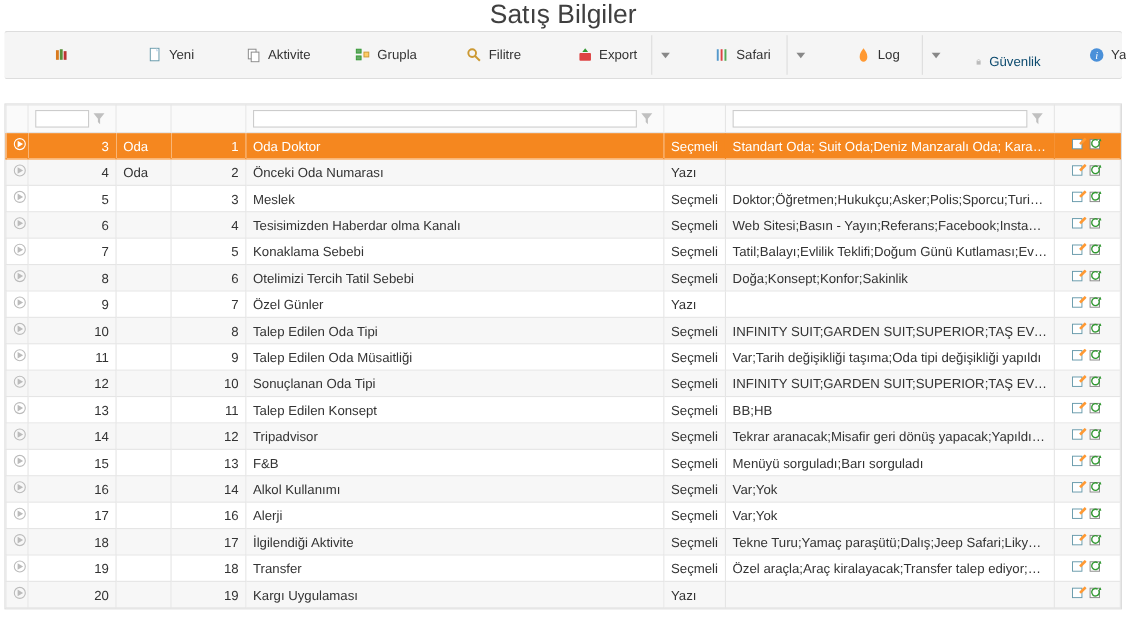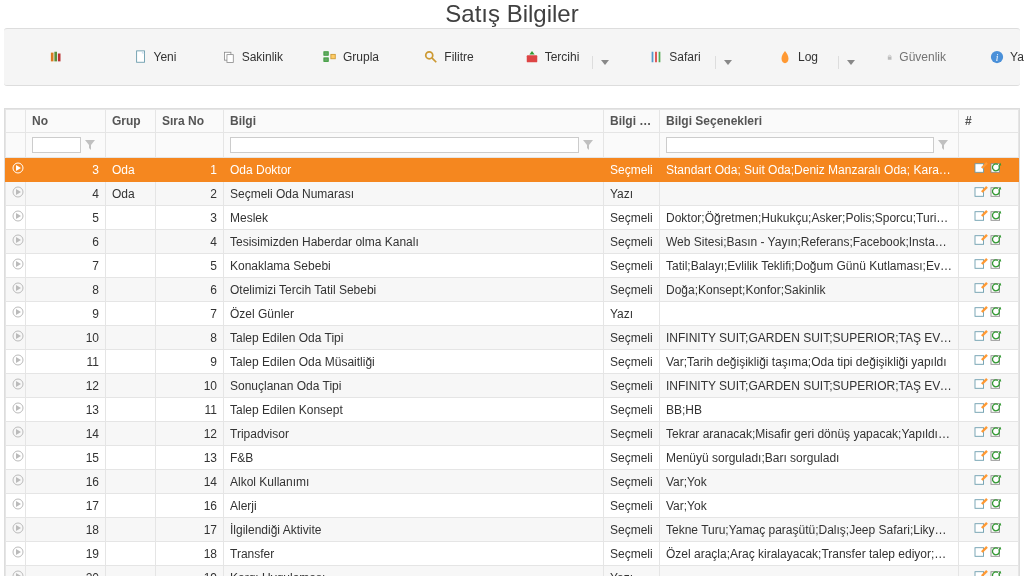--- a/index.html
+++ b/index.html
@@ -1,25 +1,25 @@
 <!DOCTYPE html>
 <html><head>
 <meta charset="utf-8">
 <style>
 * { box-sizing: border-box; margin: 0; padding: 0; }
 body { font-family: "Segoe UI", Tahoma, sans-serif; font-size: 12px; color: #333; background: #fff; }
 .page-title { font-size: 24px; font-weight: 300; color: #404040; padding: 0 12px; text-align: center; }
-.toolbar { display: flex; gap: 0; padding: 16px 8px; background: #f5f5f5; border-top: 1px solid #ddd; border-bottom: 1px solid #ddd; margin: 0 4px; border-radius: 3px; align-items: flex-end; }
+.toolbar { display: flex; gap: 0; padding: 3px 8px; background: #f5f5f5; border-top: 1px solid #ddd; border-bottom: 1px solid #ddd; margin: 0 4px; border-radius: 3px; }
 .tb-btn { display: flex; align-items: center; justify-content: center; gap: 6px; padding: 4px 14px; border: 1px solid transparent; background: transparent; cursor: pointer; font-size: 12px; color: #333; border-radius: 2px; min-width: 90px; }
 .tb-sep { width: 1px; background: #ddd; margin: 2px 4px; }
 .tb-icon { width: 14px; height: 14px; display: inline-block; }
 .tb-btn.split { padding-right: 4px; }
 .tb-caret { border-left: 1px solid #ddd; padding: 4px 8px; display: flex; align-items: center; cursor: pointer; }
 .caretdown { width: 0; height: 0; border-left: 4px solid transparent; border-right: 4px solid transparent; border-top: 5px solid #888; }
-.disabled { color: #737373; }
+.disabled { color: #0c4a6e; margin-top: 12px; }
 .grid-wrap { margin: 22px 4px 4px; border: 1px solid #ddd; }
 table { border-collapse: collapse; width: 100%; table-layout: fixed; }
 th, td { border: 1px solid #e5e5e5; padding: 4px 6px; font-size: 12px; text-align: left; overflow: hidden; white-space: nowrap; text-overflow: ellipsis; height: 22px; }
 th { background: #fafafa; font-weight: 600; color: #555; }
 .filter-row input { width: calc(100% - 18px); border: 1px solid #ccc; font-size: 11px; padding: 1px 3px; height: 16px; }
 .filter-cell { display:flex; align-items:center; gap:3px; }
 .filter-ic { width: 12px; height: 12px; opacity:.5; }
 tr.selected td { background: #f5871f; color: #fff; border-color: #f5871f; }
 tr.alt td { background: #f7f7f7; }
 tr.row td { height: 21px; }
@@ -56,21 +56,21 @@
         <path d="M9 1 L12 4 L9 4 Z" fill="#cde"></path>
       </svg>
     <span>Yeni</span>
   </button>
   <div class="tb-sep"></div>
   <button class="tb-btn">
     <svg class="tb-icon" viewBox="0 0 16 16">
         <rect x="2" y="2" width="8" height="10" fill="#fff" stroke="#888"></rect>
         <rect x="5" y="5" width="8" height="10" fill="#fff" stroke="#888"></rect>
       </svg>
-    <span>Sakinlik</span>
+    <span>Aktivite</span>
   </button>
   <div class="tb-sep"></div>
   <button class="tb-btn">
     <svg class="tb-icon" viewBox="0 0 16 16">
         <rect x="1" y="2" width="5" height="4" fill="#6a6" stroke="#393"></rect>
         <rect x="1" y="9" width="5" height="4" fill="#6a6" stroke="#393"></rect>
         <rect x="9" y="5" width="5" height="5" fill="#fc6" stroke="#c93"></rect>
       </svg>
     <span>Grupla</span>
   </button>
@@ -81,21 +81,21 @@
         <line x1="9" y1="9" x2="14" y2="14" stroke="#c93" stroke-width="2"></line>
       </svg>
     <span>Filitre</span>
   </button>
   <div class="tb-sep"></div>
   <button class="tb-btn split">
     <svg class="tb-icon" viewBox="0 0 16 16">
         <rect x="2" y="6" width="12" height="8" fill="#d44" rx="1"></rect>
         <path d="M8 1 L11 5 L5 5 Z" fill="#393"></path>
       </svg>
-    <span>Tercihi</span>
+    <span>Export</span>
   </button>
   <div class="tb-caret">
       <div class="caretdown"></div>
     </div>
   <div class="tb-sep"></div>
   <button class="tb-btn split">
     <svg class="tb-icon" viewBox="0 0 16 16">
         <rect x="3" y="2" width="2" height="12" fill="#59c"></rect>
         <rect x="7" y="2" width="2" height="12" fill="#d44"></rect>
         <rect x="11" y="2" width="2" height="12" fill="#5a5"></rect>
@@ -140,30 +140,20 @@
     <col class="col-arrow">
         <col class="col-no">
         <col class="col-grup">
         <col class="col-sira">
         <col class="col-bilgi">
         <col class="col-tipi">
         <col class="col-sec">
         <col class="col-act">
   </colgroup>
   <thead>
-    <tr>
-      <th></th>
-      <th>No</th>
-      <th>Grup</th>
-      <th>Sıra No</th>
-      <th>Bilgi</th>
-      <th>Bilgi Tipi</th>
-      <th>Bilgi Seçenekleri</th>
-      <th>#</th>
-    </tr>
     <tr class="filter-row">
       <th></th>
       <th>
             <div class="filter-cell">
               <input style="">
               <svg class="filter-ic" viewBox="0 0 12 12">
                 <path d="M1 1 H11 L7 6 V11 L5 9 V6 Z" fill="#888"></path>
               </svg>
             </div>
           </th>
@@ -211,21 +201,21 @@
             </svg></td>
         </tr>
         <tr class="row alt">
           <td class="arrow-cell"><svg width="12" height="12" viewBox="0 0 12 12">
               <circle cx="6" cy="6" r="5" fill="none" stroke="#bbb" stroke-width="1"></circle>
               <path d="M4 3 L9 6 L4 9 Z" fill="#bbb"></path>
             </svg></td>
           <td class="col-no">4</td>
           <td>Oda</td>
           <td class="col-sira">2</td>
-          <td>Seçmeli Oda Numarası</td>
+          <td>Önceki Oda Numarası</td>
           <td>Yazı</td>
           <td></td>
           <td class="col-act"><svg class="act-ic" viewBox="0 0 16 14">
               <rect x="1" y="2" width="10" height="10" fill="#fff" stroke="#69a"></rect>
               <path d="M8 6 L14 0 L16 2 L10 8 Z" fill="#f93"></path>
             </svg><svg class="act-ic" viewBox="0 0 16 14">
               <rect x="1" y="2" width="10" height="10" fill="#fff" stroke="#888"></rect>
               <path d="M10 4 A4 4 0 1 1 9 3" fill="none" stroke="#393" stroke-width="1.5"></path>
               <path d="M12 1 L13 4 L10 4 Z" fill="#393"></path>
             </svg></td>

